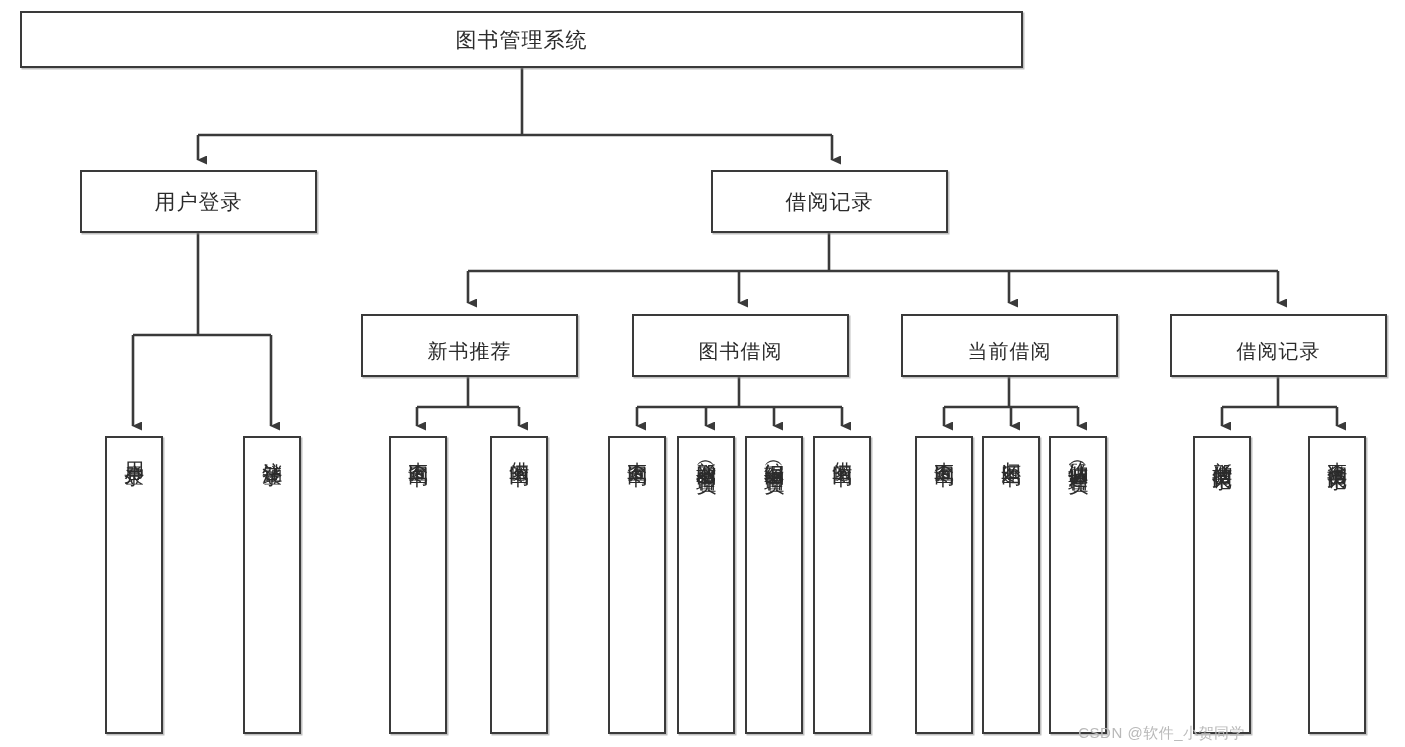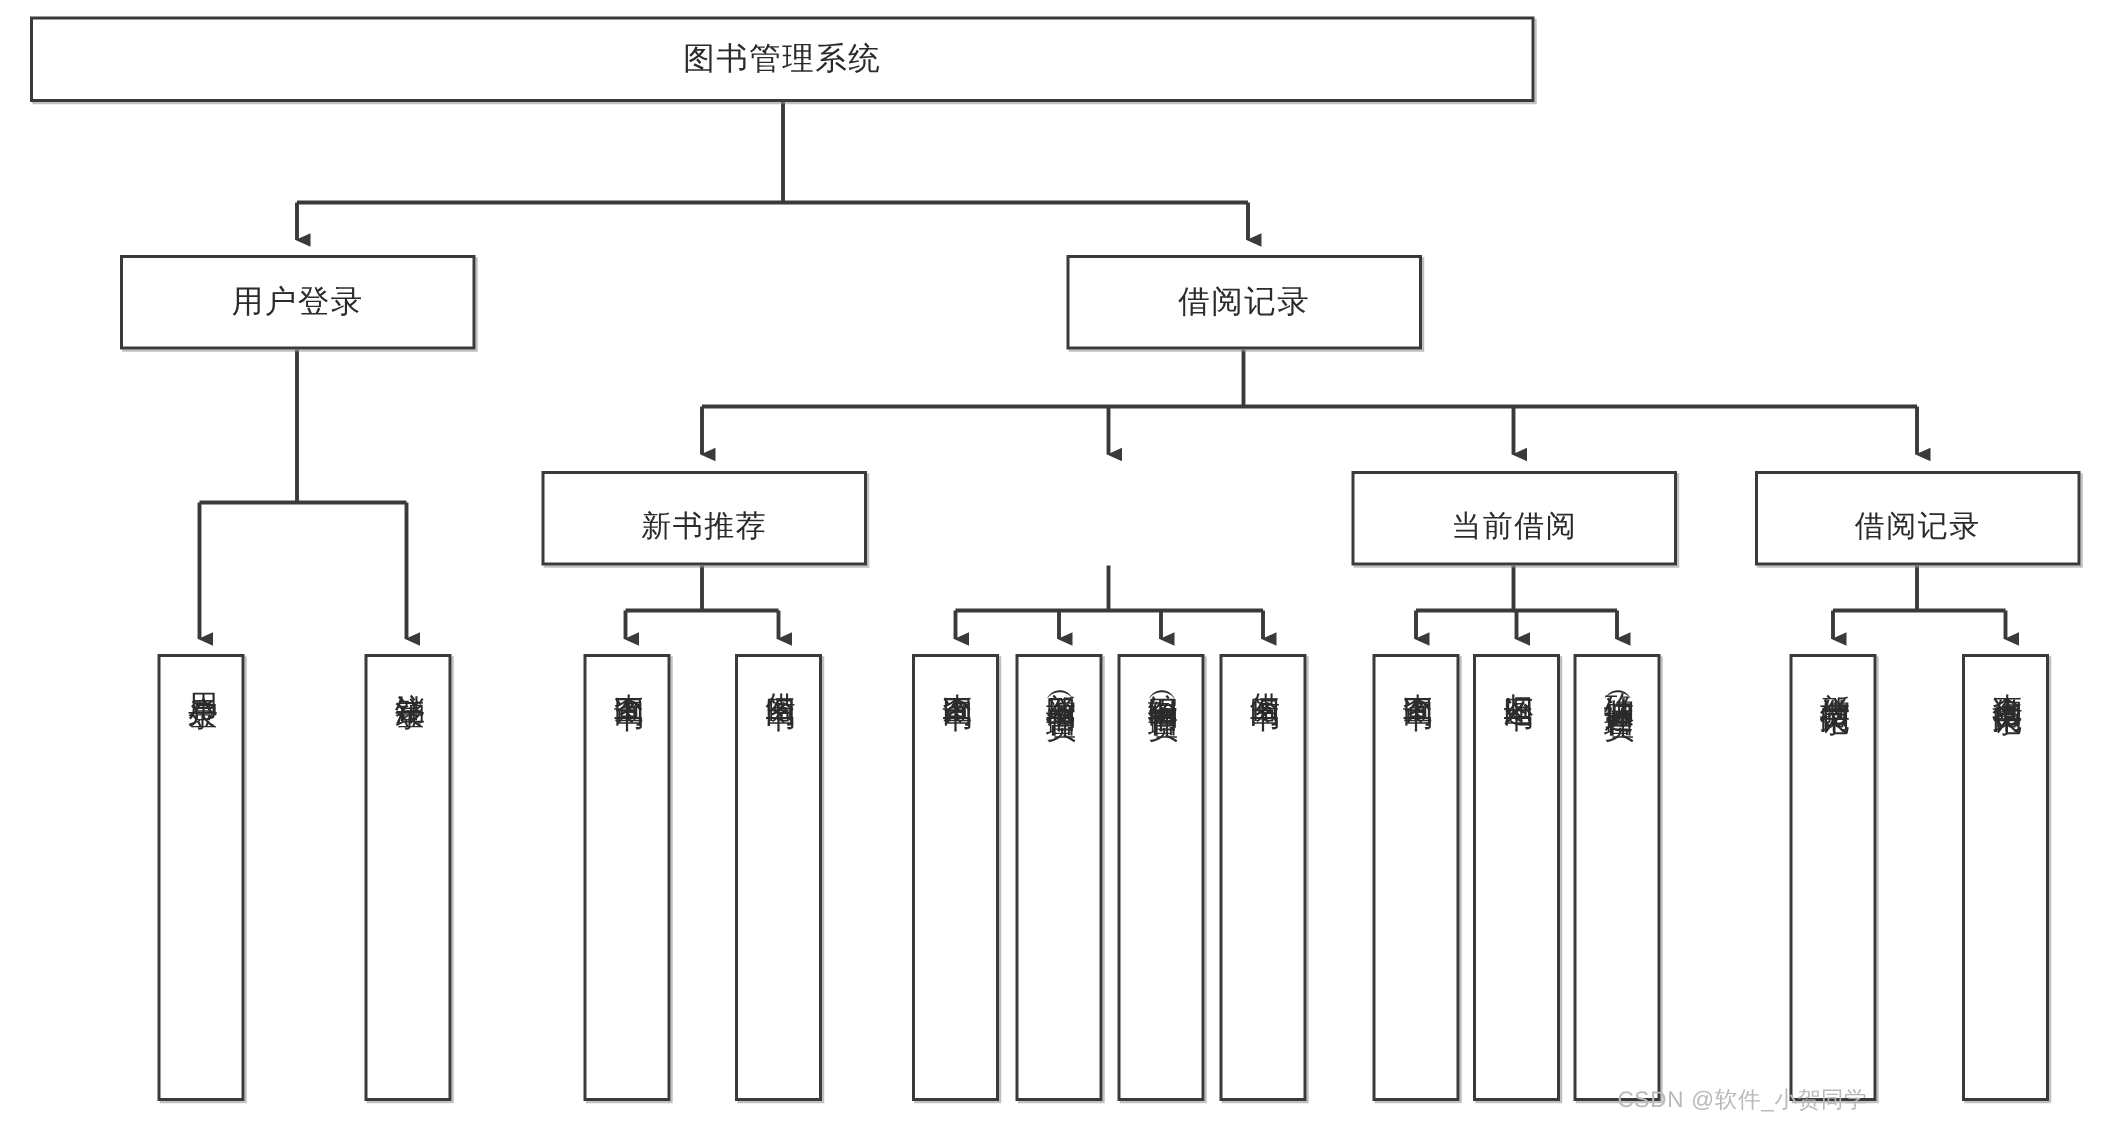--- a/index.html
+++ b/index.html
@@ -118,20 +118,23 @@
   <div class="node h" style="left:80px;top:170px;width:237px;height:63px;">
     <span class="txt">用户登录</span>
   </div>
   <div class="node h" style="left:711px;top:170px;width:237px;height:63px;">
     <span class="txt">借阅记录</span>
   </div>
 
   <div class="node h lvl3" style="left:361px;top:314px;width:217px;height:63px;">
     <span class="txt">新书推荐</span>
   </div>
+  <div class="node h lvl3" style="left:632px;top:314px;width:217px;height:63px;">
+    <span class="txt">图书借阅</span>
+  </div>
   <div class="node h lvl3" style="left:901px;top:314px;width:217px;height:63px;">
     <span class="txt">当前借阅</span>
   </div>
   <div class="node h lvl3" style="left:1170px;top:314px;width:217px;height:63px;">
     <span class="txt">借阅记录</span>
   </div>
 
   <div class="node leaf" style="left:105px;top:436px;width:58px;height:298px;">
     <span class="txt">用户登录</span>
   </div>

